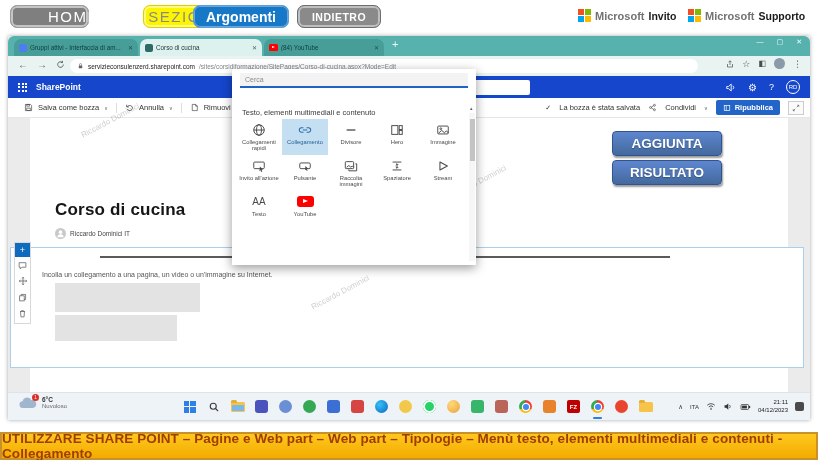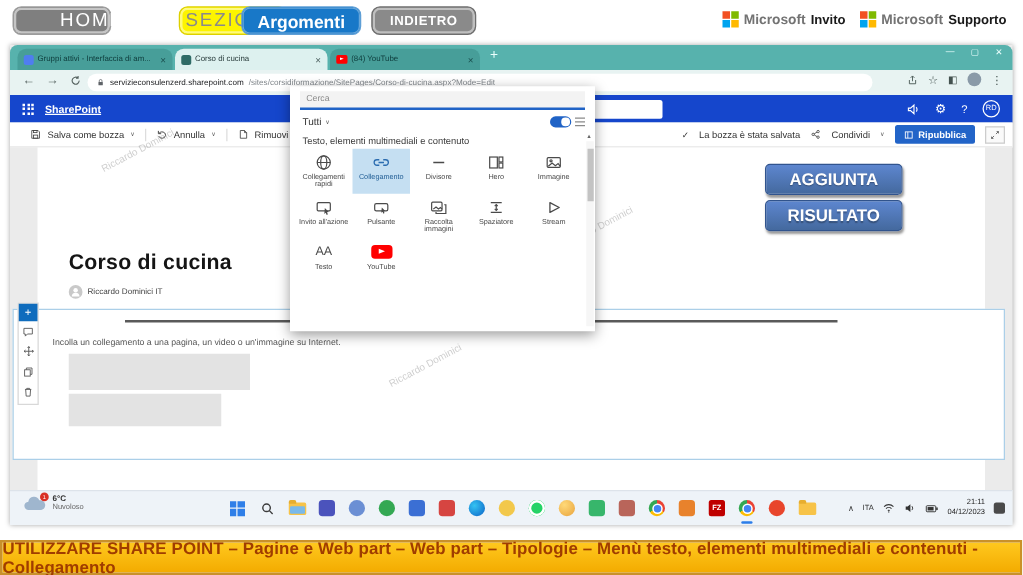--- a/index.html
+++ b/index.html
@@ -52,21 +52,21 @@
              display:flex; align-items:center; gap:4px; padding:0 7px; font-size:6.5px; color:#5f6368; overflow:hidden; }
   .url-domain { color:#202124; white-space:nowrap; }
   .url-path { color:#80868b; white-space:nowrap; }
   .urlactions { position:absolute; right:8px; top:2px; display:flex; gap:8px; align-items:center; color:#44524f; font-size:9px; }
   .mini-avatar { width:11px; height:11px; border-radius:50%; background:#8a9aa8; }
 
   .suitebar { position:absolute; left:0; top:40px; right:0; height:22px; background:#1546cc; }
   .waffle { position:absolute; left:10px; top:6.5px; width:9px; height:9px; display:grid;
             grid-template-columns:repeat(3,1fr); grid-template-rows:repeat(3,1fr); gap:1.5px; cursor:pointer; }
   .waffle i { background:#fff; }
-  .sp-name { position:absolute; left:28px; top:6px; color:#fff; font-size:8.5px; font-weight:bold;text-decoration:underline; }
+  .sp-name { position:absolute; left:28px; top:6px; color:#fff; font-size:8.5px; font-weight:bold; }
   .suite-search { position:absolute; left:344px; top:3.5px; width:178px; height:15px; background:#fff; border-radius:2px; }
   .suite-icons { position:absolute; right:10px; top:0; height:100%; display:flex; gap:12px; align-items:center; color:#fff; }
   .suite-icons .g { font-size:10px; cursor:pointer; }
   .avatar-rd { width:14px; height:14px; border:1px solid #fff; border-radius:50%; display:flex; align-items:center;
                justify-content:center; font-size:6px; color:#fff; cursor:pointer; }
 
   .cmdbar { position:absolute; left:0; top:62px; right:0; height:20px; background:#fff; border-bottom:1px solid #e6e6e6; }
   .cmd-left { position:absolute; left:16px; top:0; height:100%; display:flex; align-items:center; gap:5px;
               font-size:7.5px; color:#333; white-space:nowrap; }
   .cmd-right { position:absolute; right:6px; top:0; height:100%; display:flex; align-items:center; gap:8px;
@@ -379,30 +379,20 @@
     <div class="hint">Incolla un collegamento a una pagina, un video o un'immagine su Internet.</div>
     <div class="ghost ghost1"></div>
     <div class="ghost ghost2"></div>
 
 
     <div class="slidebtn btn-risultato">RISULTATO</div>
     <div class="slidebtn btn-aggiunta">AGGIUNTA</div>
 
     <div class="panel">
       <input class="panel-search" placeholder="Cerca" style="">
-      <div class="filter-row">
-        <span>Tutti</span>
-        <span class="chev">∨</span>
-        <span class="toggle"></span>
-        <span class="listview">
-            <i></i>
-            <i></i>
-            <i></i>
-          </span>
-      </div>
       <div class="panel-title">Testo, elementi multimediali e contenuto</div>
 
       <div class="wp-grid">
         <div class="wp-cell">
           <span class="ic">
             <svg width="14" height="14" viewBox="0 0 16 16" fill="none" stroke="currentColor" stroke-width="1.1">
                 <circle cx="8" cy="8" r="6"></circle>
                 <ellipse cx="8" cy="8" rx="2.8" ry="6"></ellipse>
                 <line x1="2" y1="8" x2="14" y2="8"></line>
               </svg>

